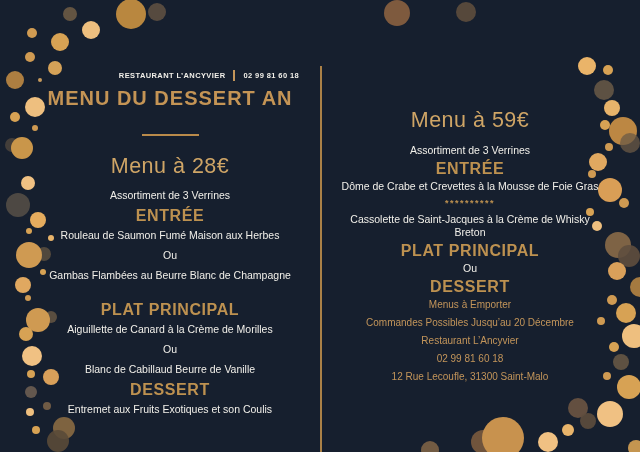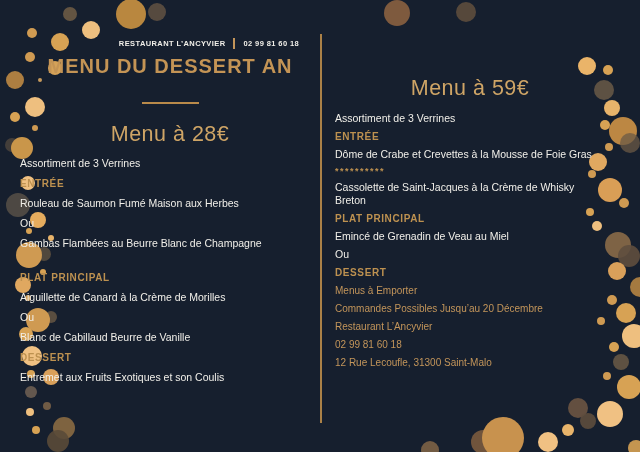--- a/index.html
+++ b/index.html
@@ -3,21 +3,21 @@
 <meta charset="utf-8">
 <style>
   html,body{margin:0;padding:0;}
   body{
     width:640px;height:452px;position:relative;overflow:hidden;
     background:var(--c-background,#161f2e);
     font-family:"Liberation Sans",sans-serif;
     -webkit-font-smoothing:antialiased;
   }
   .dot{position:absolute;border-radius:50%;}
-  .abs{position:absolute;}
+  .abs{position:absolute;margin-top:32px;}
 
   
   .header-top{
     top:38px;left:59px;width:300px;
     display:flex;justify-content:center;align-items:center;gap:8px;
     color:var(--c-white,#f1efe9);
     font-size:7.5px;font-weight:bold;letter-spacing:.4px;
   }
   .header-sep{width:2px;height:11px;background:var(--c-gold,#c3955a);}
   .main-title{
@@ -30,28 +30,28 @@
   
   .v-divider{left:320px;top:34px;width:2px;height:389px;background:var(--c-gold_line,#b98a4a);opacity:.92;}
 
   
   .price-title{
     text-align:center;color:var(--c-gold_price,#cfa566);
     font-size:21.5px;font-weight:400;letter-spacing:.5px;
   }
   .price-left{top:122px;left:20px;width:300px;}
   .price-right{top:76px;left:335px;width:270px;}
-  .items{text-align:left;}
+  .items{text-align:center;}
   .items-left{top:157px;left:20px;width:300px;}
   .items-right{top:112px;left:335px;width:270px;}
   .item{line-height:13px;}
   .items-left .item{margin-bottom:7px;}
   .items-right .item{margin-bottom:5px;}
   .item.dish{color:var(--c-white,#f1efe9);font-size:10.5px;}
-  .item.heading{color:var(--c-gold_heading,#bd9150);font-size:10px;font-weight:bold;letter-spacing:.6px;}
+  .item.heading{color:var(--c-gold_heading,#bd9150);font-size:16px;font-weight:bold;letter-spacing:.6px;}
   .item.separator{color:var(--c-gold_heading,#bd9150);font-size:9px;font-weight:bold;letter-spacing:1.5px;line-height:10px;}
   .item.note{color:var(--c-gold,#c3955a);font-size:10px;}
   .item.spacer{height:14px;margin-bottom:0;}
 </style>
 </head>
 <body>
 
 <div id="dots">
     <div class="dot" style="left: 116px; top: -1px; width: 30px; height: 30px; background: rgb(185, 135, 63); opacity: 1;"></div>
     <div class="dot" style="left: 148px; top: 3px; width: 18px; height: 18px; background: rgb(93, 79, 65); opacity: 0.9;"></div>
@@ -177,21 +177,20 @@
     <div class="item heading">ENTRÉE</div>
 
     <div class="item dish">Dôme de Crabe et Crevettes à la Mousse de Foie Gras</div>
 
     <div class="item separator">**********</div>
 
     <div class="item dish">Cassolette de Saint-Jacques à la Crème de Whisky Breton</div>
 
     <div class="item heading">PLAT PRINCIPAL</div>
 
-    <div class="item dish">Emincé de Grenadin de Veau au Miel</div>
 
     <div class="item dish">Ou</div>
 
 
     <div class="item heading">DESSERT</div>
 
 
     <div class="item note">Menus à Emporter</div>
 
     <div class="item note">Commandes Possibles Jusqu’au 20 Décembre</div>

